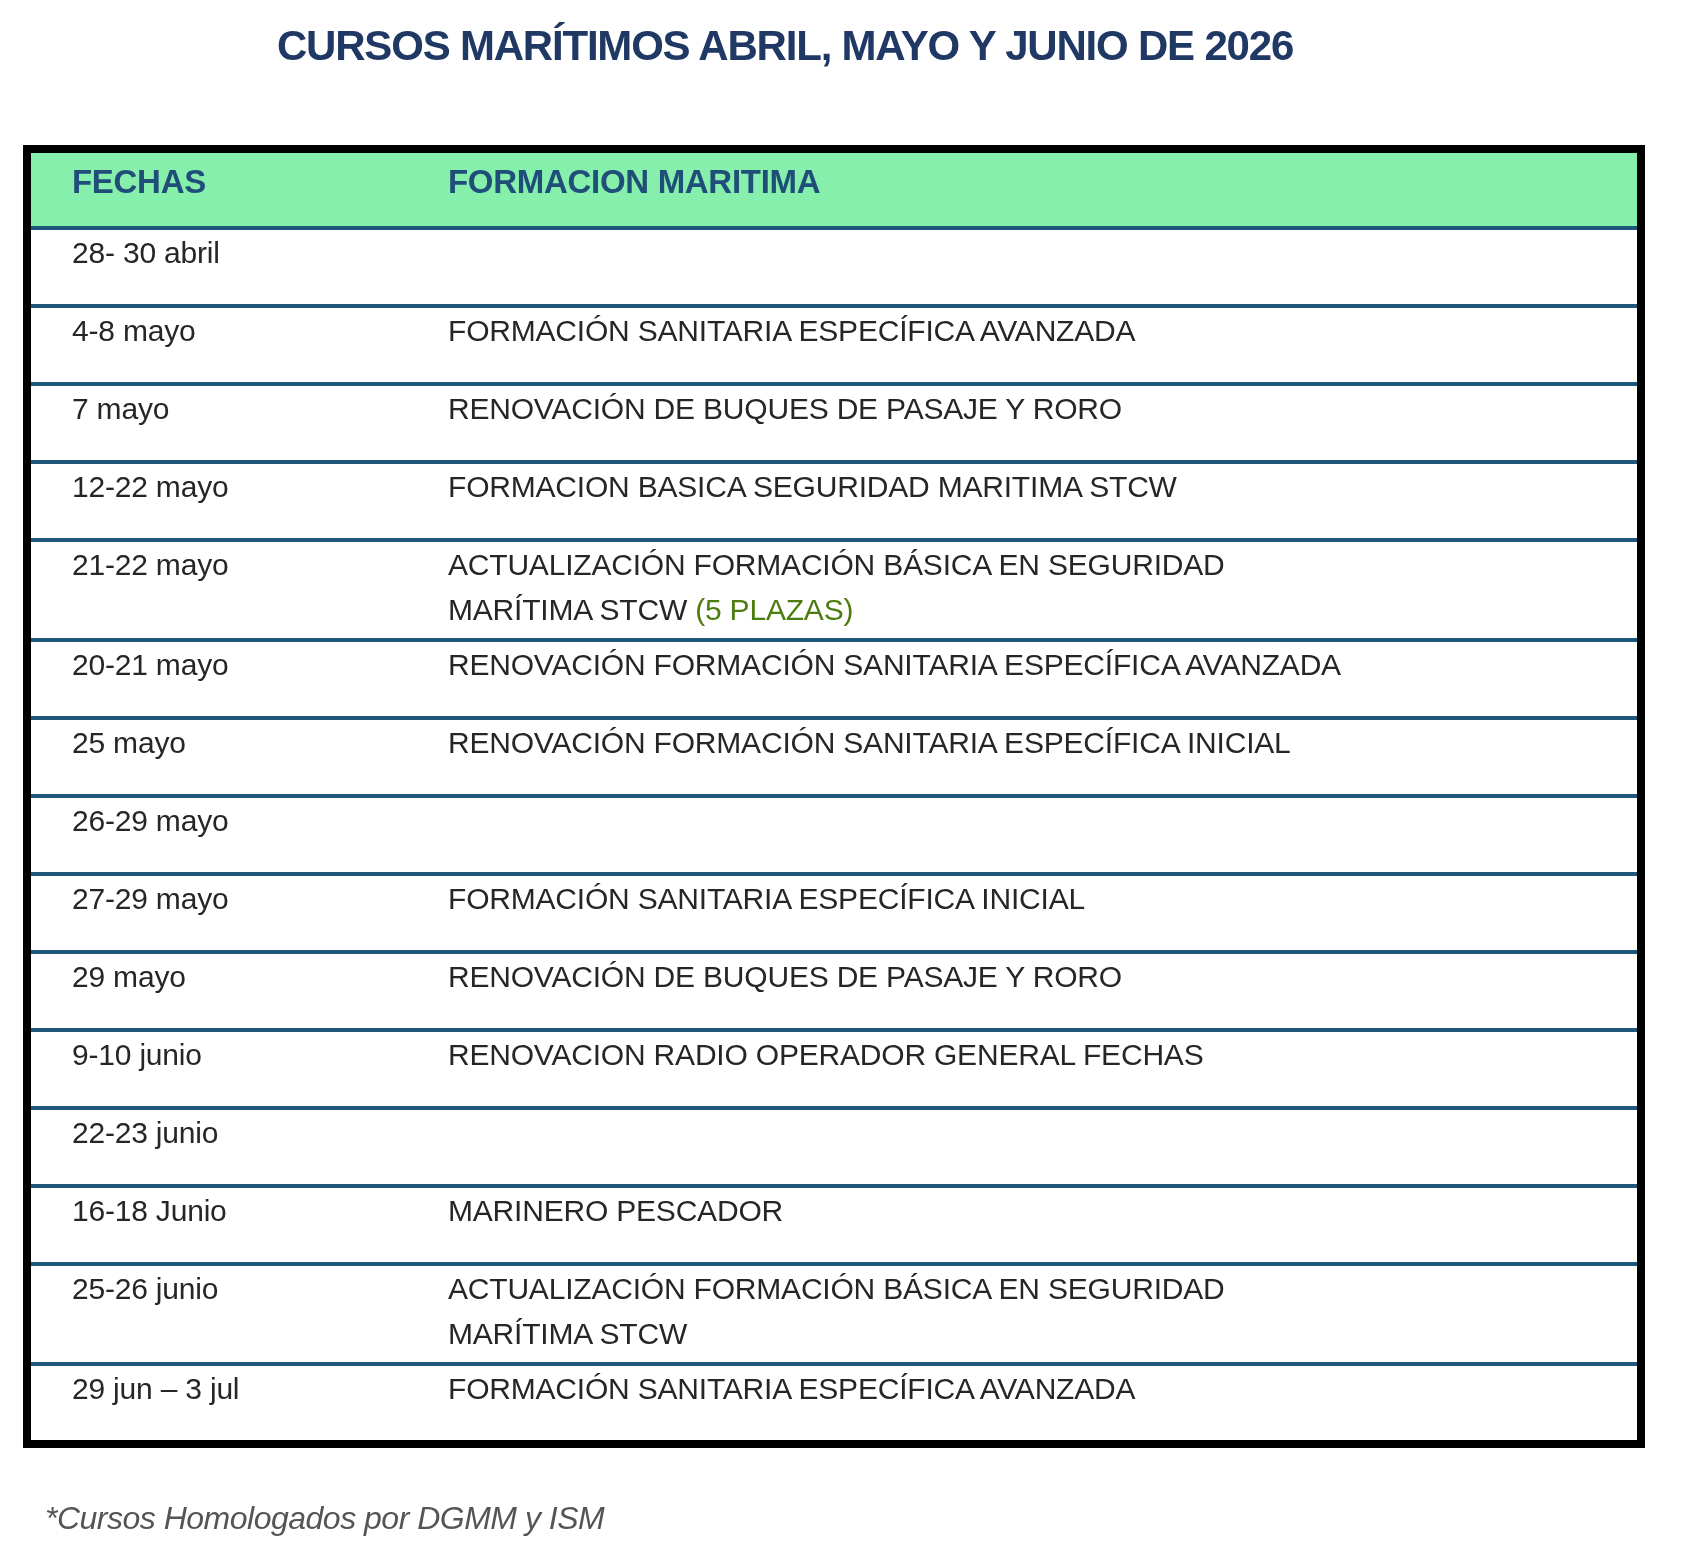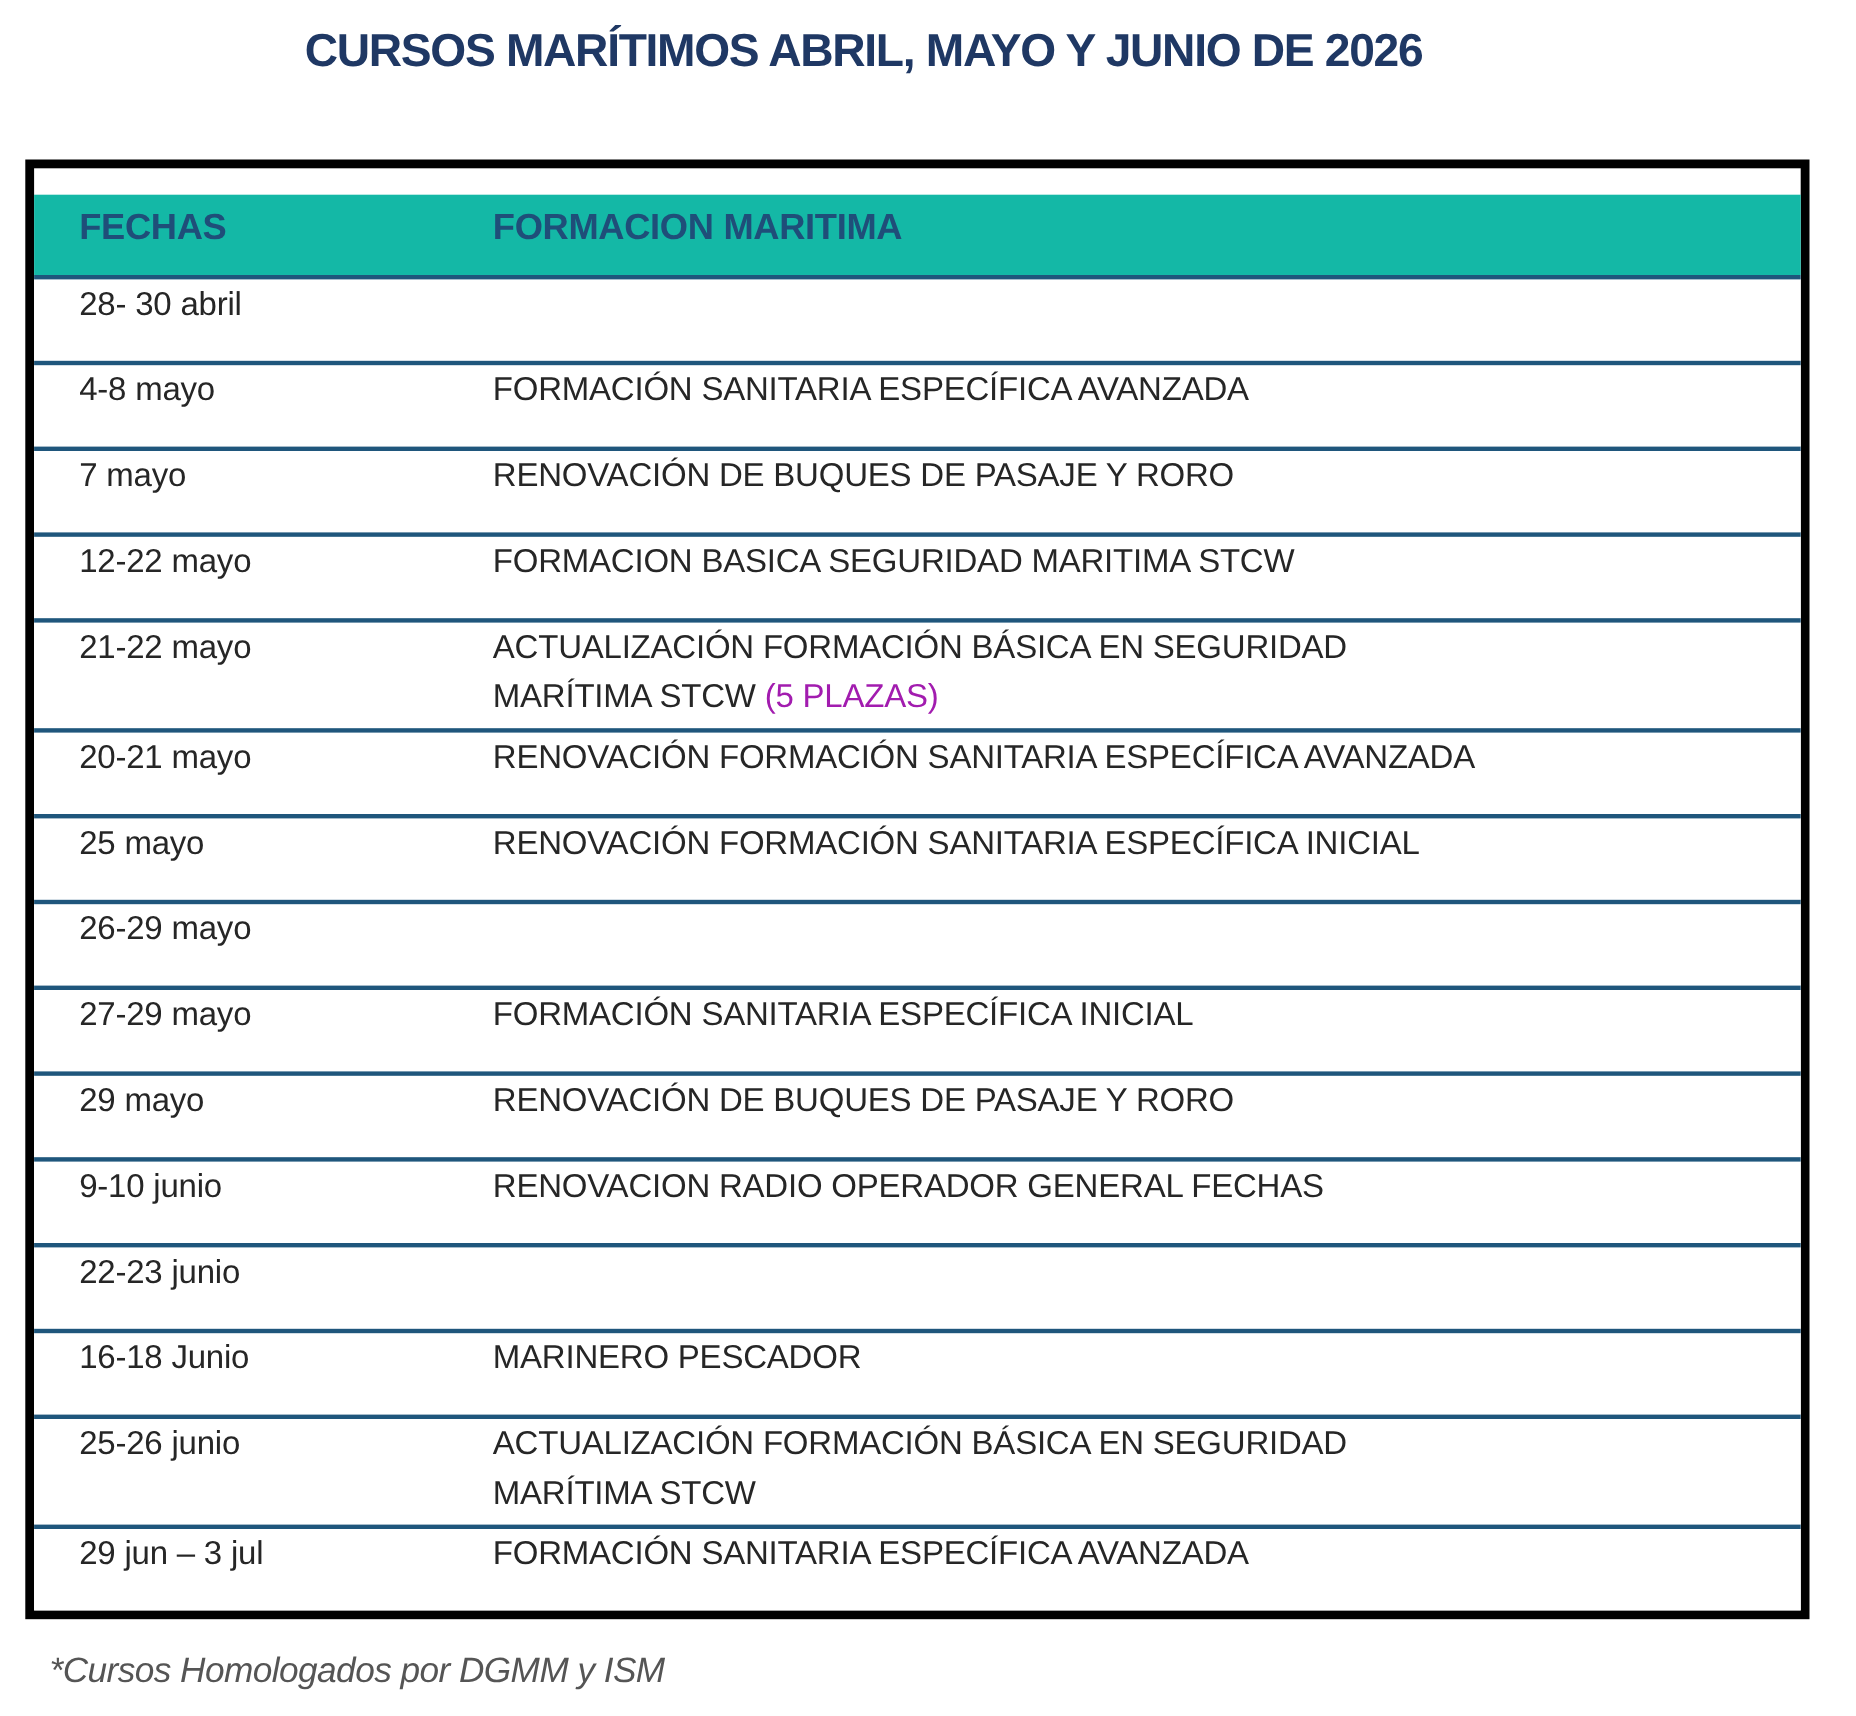--- a/index.html
+++ b/index.html
@@ -35,38 +35,37 @@
     grid-template-columns: 376px 1fr;
     align-items: start;
     padding: 0 10px 6px 41px;
     min-height: 78px;
     border-top: 4px solid #1F567C;
     background: #ffffff;
   }
   .trow.header {
     border-top: none;
     min-height: 73px;
-    background: #14b8a6;
+    background: #86efac;
     padding-top: 6px;
-    margin-top: 24px;
   }
   .cell {
     font-size: 30px;
     line-height: 45px;
     letter-spacing: -0.2px;
     color: #262626;
     white-space: pre-line;
   }
   .trow.header .cell {
     font-size: 33px;
     font-weight: bold;
     color: #1F4E79;
     letter-spacing: -0.3px;
   }
-  .curso-note { color: #a21caf; white-space: normal; }
+  .curso-note { color: #4d7c0f; white-space: normal; }
   #footnote {
     position: absolute;
     left: 45px;
     top: 1500px;
     font-size: 32px;
     font-weight: normal;
     font-style: italic;
     letter-spacing: -0.5px;
     color: #555555;
   }

